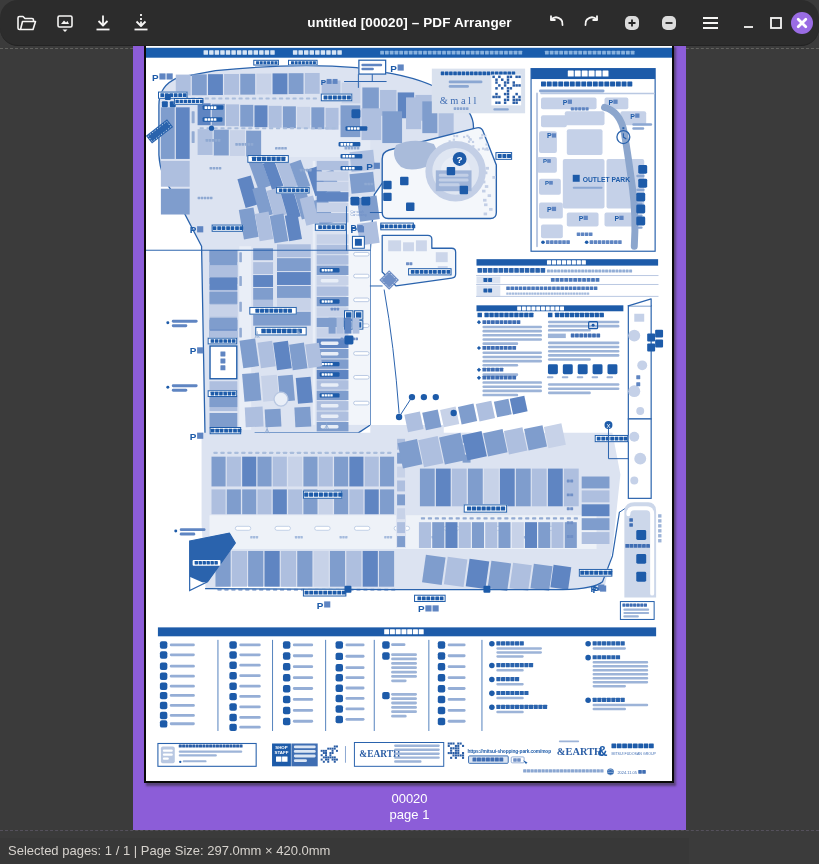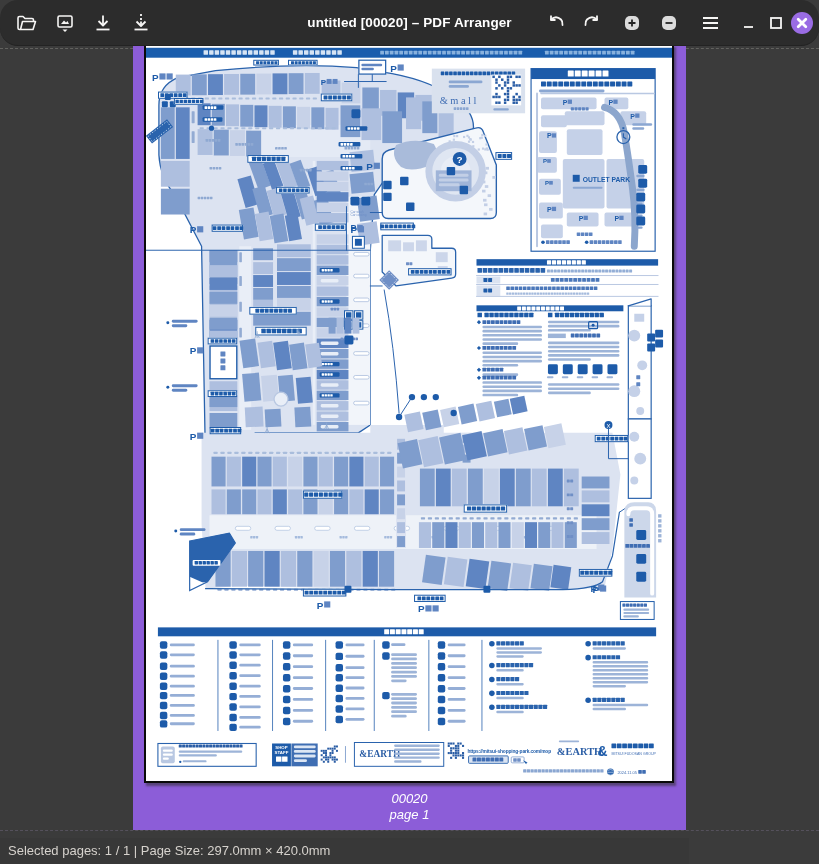--- a/index.html
+++ b/index.html
@@ -12,21 +12,21 @@
 #hamb div { position:absolute; left:0; width:15px; height:2px; background:#f6f5f4; }
 #closebtn { position:absolute; left:791px; top:12px; width:22px; height:22px; border-radius:50%;
   background:#9a6ce4; }
 #content { position:absolute; left:0; top:46px; width:819px; height:792px; background:#3b3b3b; }
 #dashtop { position:absolute; left:0; top:2px; width:819px; border-top:1px dashed #62625f; }
 #dashbot { position:absolute; left:0; top:784px; width:819px; border-top:1px dashed #55515c; z-index:5; }
 #cell { position:absolute; left:133px; top:0px; width:553px; height:784px; background:#8c5dd8; }
 #page { position:absolute; left:11px; top:-2px; width:526px; height:735px; background:#ffffff;
   border:2px solid #0a0a0a; box-shadow:2px 3px 2px rgba(45,45,45,0.55); }
 #pagelabel { position:absolute; left:0; width:553px; top:745px; text-align:center; color:#ffffff;
-  font-size:13px; line-height:16px;font-style:italic; }
+  font-size:13px; line-height:16px; }
 #statusbar { position:absolute; left:0; top:838px; width:689px; height:26px; background:#383838; }
 #statusbar span { position:absolute; left:8px; top:5px; color:#d6d2cd; font-size:13px; }
 </style></head>
 <body>
 <div id="content">
   <div id="dashtop"></div>
   <div id="cell">
     <div id="page"><svg width="526" height="735" viewBox="0 0 530 737">
           <rect x="0.0" y="0.0" width="530.0" height="10.0" fill="#1a5dad"></rect>
 <rect x="58.0" y="2.5" width="4.5" height="4.5" fill="#d6e4f4" rx="0.4"></rect>

